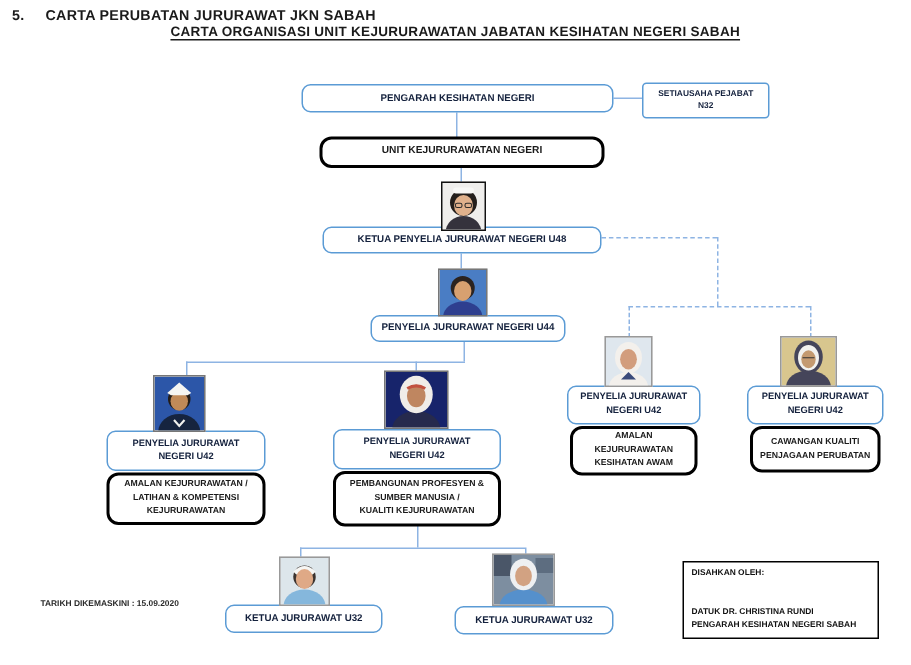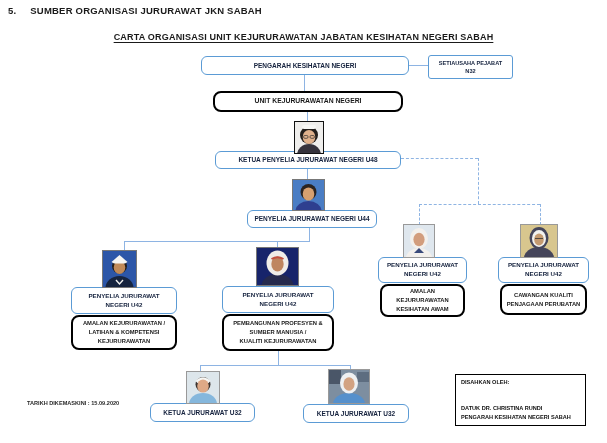--- a/index.html
+++ b/index.html
@@ -1,21 +1,21 @@
 <!DOCTYPE html>
 <html><head>
 <meta charset="utf-8">
 <style>
   html,body{margin:0;padding:0;background:#fff;}
   #page{position:relative;width:607px;height:443px;background:#fff;overflow:hidden;
         font-family:"Liberation Sans","DejaVu Sans",sans-serif;color:#111;}
 
   
   .h1{position:absolute;left:8px;top:5px;font-size:9.5px;font-weight:bold;letter-spacing:.2px;display:flex;gap:14px;color:#1a1a1a;}
-  .h2{position:absolute;left:0;top:32px;width:607px;text-align:center;font-size:9px;font-weight:bold;
+  .h2{position:absolute;left:0;top:16px;width:607px;text-align:center;font-size:9px;font-weight:bold;
       letter-spacing:.2px;color:#1a1a1a;}
   .h2 span{text-decoration:underline;text-underline-offset:2px;}
 
   
   .blue-box{position:absolute;box-sizing:border-box;border:1.5px solid #5B9BD5;border-radius:6px;background:#fff;
             display:flex;flex-direction:column;align-items:center;justify-content:center;
             font-size:6.5px;font-weight:bold;color:#14213d;text-align:center;line-height:1.45;z-index:3;}
   .black-box{position:absolute;box-sizing:border-box;border:2px solid #000;border-radius:8px;background:#fff;
              display:flex;flex-direction:column;align-items:center;justify-content:center;
              font-size:5.8px;font-weight:bold;color:#1a1a1a;text-align:center;line-height:1.5;z-index:3;}
@@ -40,21 +40,21 @@
   .approval .ap-spacer{flex:1;}
   .approval .ap-line{font-size:5.6px;font-weight:bold;line-height:1.5;}
 </style>
 </head>
 <body>
 
 <div id="page">
 
   <div class="h1">
     <span>5.</span>
-    <span>SUMBER ORGANISASI JURURAWAT JKN SABAH</span>
+    <span>CARTA PERUBATAN JURURAWAT JKN SABAH</span>
   </div>
   <div class="h2">
     <span>CARTA ORGANISASI UNIT KEJURURAWATAN JABATAN KESIHATAN NEGERI SABAH</span>
   </div>
 
   <div class="vline" style="left:304px;top:75px;height:17px;"></div>
   <div class="hline" style="left:409px;top:65px;width:19px;"></div>
   <div class="vline" style="left:307px;top:112px;height:10px;"></div>
   <div class="vline" style="left:307px;top:169px;height:10px;"></div>
   <div class="vline" style="left:309px;top:228px;height:13px;"></div>

